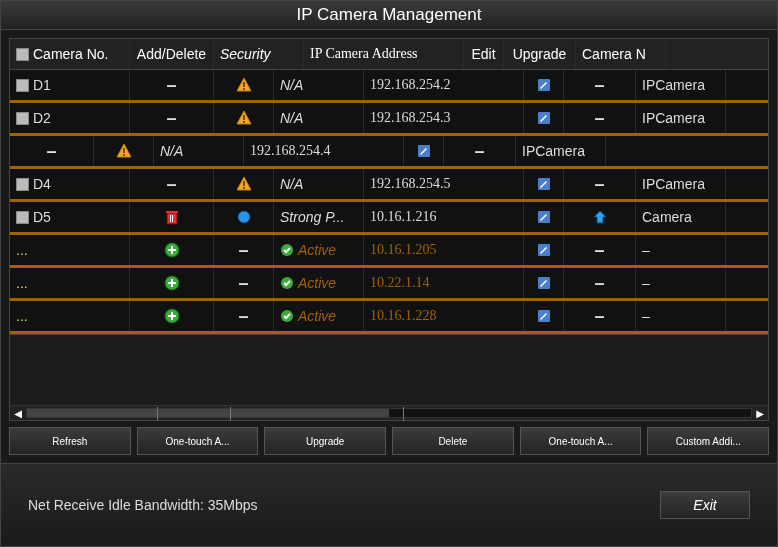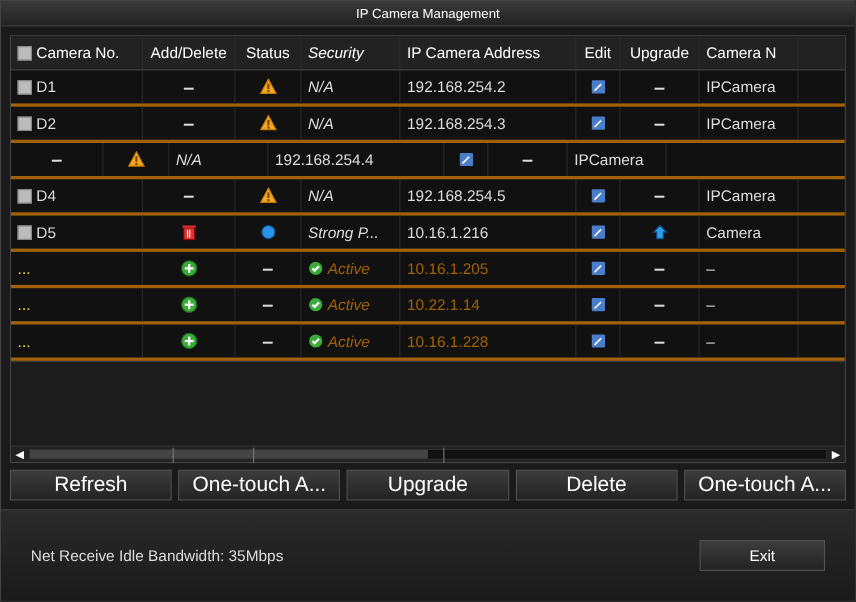--- a/index.html
+++ b/index.html
@@ -19,21 +19,21 @@
     background: #1a1a1a;
     border: 1px solid #444;
     display: flex;
     flex-direction: column;
   }
   .titlebar {
     background: linear-gradient(#3a3a3a, #222);
     color: #fff;
     text-align: center;
     padding: 4px 0;
-    font-size: 12px;
+    font-size: 17px;
     border-bottom: 1px solid #444;
   }
   .content-wrap {
     flex: 1;
     padding: 8px;
     display: flex;
     flex-direction: column;
   }
   .table {
     border: 1px solid #444;
@@ -55,21 +55,21 @@
     border-right: 1px solid #2a2a2a;
     display: flex;
     align-items: center;
     height: 30px;
   }
   .thead .cell { color: #fff; font-weight: normal; }
   .col-no   { width: 120px; }
   .col-ad   { width: 84px; justify-content: center; }
   .col-st   { width: 60px; justify-content: center; }
   .col-sec  { width: 90px; font-style: italic; }
-  .col-ip   { width: 160px; }
+  .col-ip   { width: 160px; font-family: Liberation Serif, serif; }
   .col-edit { width: 40px; justify-content: center; }
   .col-up   { width: 72px; justify-content: center; }
   .col-name { width: 90px; }
   .checkbox {
     width: 13px; height: 13px; border: 1px solid #888; background: #bbb; display:inline-block; margin-right:4px;
   }
   .ellipsis-yellow { color: #f5d742; }
   .active-text { color: #a16207; }
   .active-cell { display:flex; align-items:center; gap:4px; }
   .dash { color: #ddd; font-weight: bold; font-size: 18px; line-height: 0; }
@@ -104,45 +104,46 @@
   }
   .btn {
     flex:1;
     background: linear-gradient(#3c3c3c,#232323);
     border:1px solid #555;
     color:#fff;
     height:28px;
     display:flex;
     align-items:center;
     justify-content:center;
-    font-size:19px;
+    font-size:10px;
     cursor:pointer;
     white-space:nowrap;
     overflow:hidden;
     text-overflow:ellipsis;
     padding:0 6px;
   }
   .footer {
     display:flex;
     align-items:center;
     justify-content:space-between;
     padding: 27px;
     background: linear-gradient(#2a2a2a,#1a1a1a);
     border-top:1px solid #444;
   }
   .exit-btn {
-    width:114px;
+    width:90px;
     height:28px;
     background: linear-gradient(#3c3c3c,#232323);
     border:1px solid #555;
     color:#fff;
     display:flex;
     align-items:center;
     justify-content:center;
     cursor:pointer;
+    font-style:italic;
   }
   
   .icon { display:inline-block; }
   svg { display:block; }
 </style>
 </head>
 <body>
 
 <div class="window">
 
@@ -151,21 +152,20 @@
   <div class="content-wrap">
 
     <div class="table">
 
       <div class="thead">
         <div class="cell col-no">
           <span class="checkbox"></span>
           <span>Camera No.</span>
         </div>
         <div class="cell col-ad">Add/Delete</div>
-        <div class="cell col-st">Status</div>
         <div class="cell col-sec">Security</div>
         <div class="cell col-ip">IP Camera Address</div>
         <div class="cell col-edit">Edit</div>
         <div class="cell col-up">Upgrade</div>
         <div class="cell col-name">Camera N</div>
       </div>
 
       <div id="rows-container">
           <div class="trow">
             <div class="cell col-no">
@@ -515,20 +515,21 @@
       </div>
       <div class="arrow">▶</div>
     </div>
 
     <div class="button-row">
       <div class="btn">Refresh</div>
       <div class="btn">One-touch A...</div>
       <div class="btn">Upgrade</div>
       <div class="btn">Delete</div>
       <div class="btn">One-touch A...</div>
+      <div class="btn">Custom Addi...</div>
     </div>
 
   </div>
 
   <div class="footer">
     <div>Net Receive Idle Bandwidth: 35Mbps</div>
     <div class="exit-btn">Exit</div>
   </div>
 
 </div>

